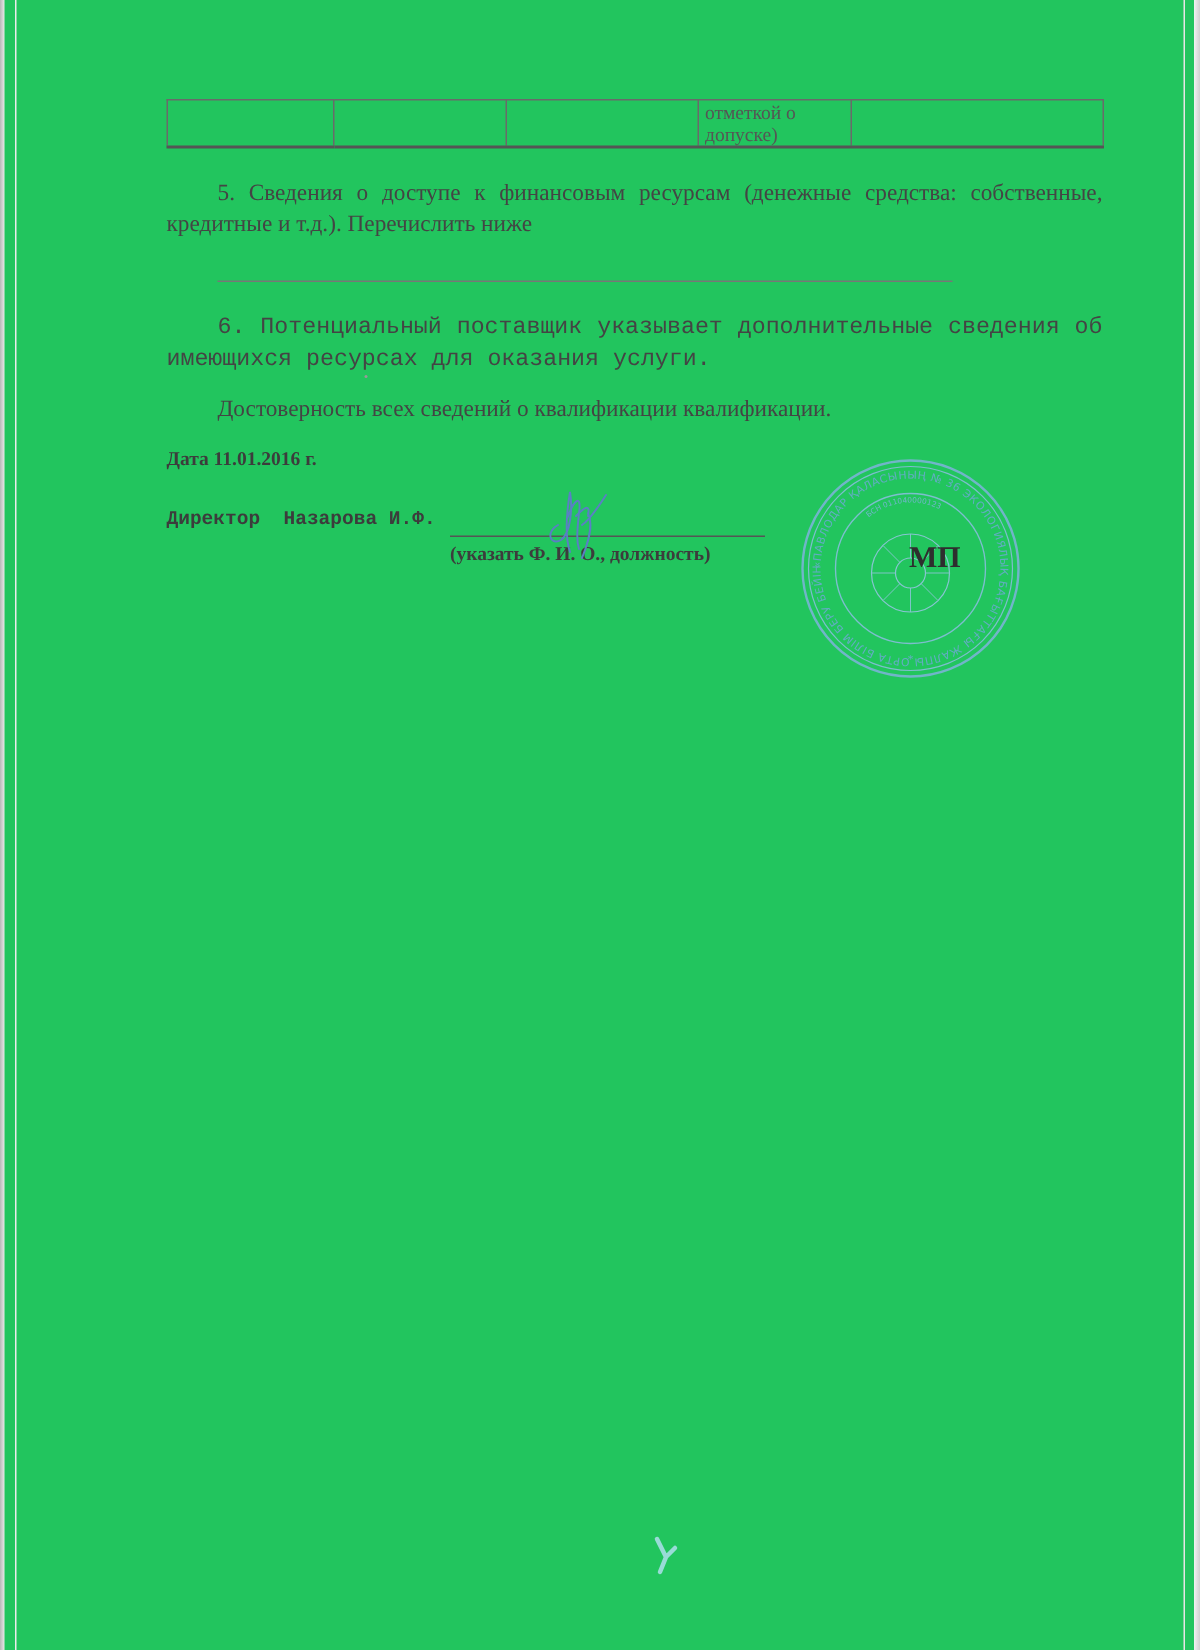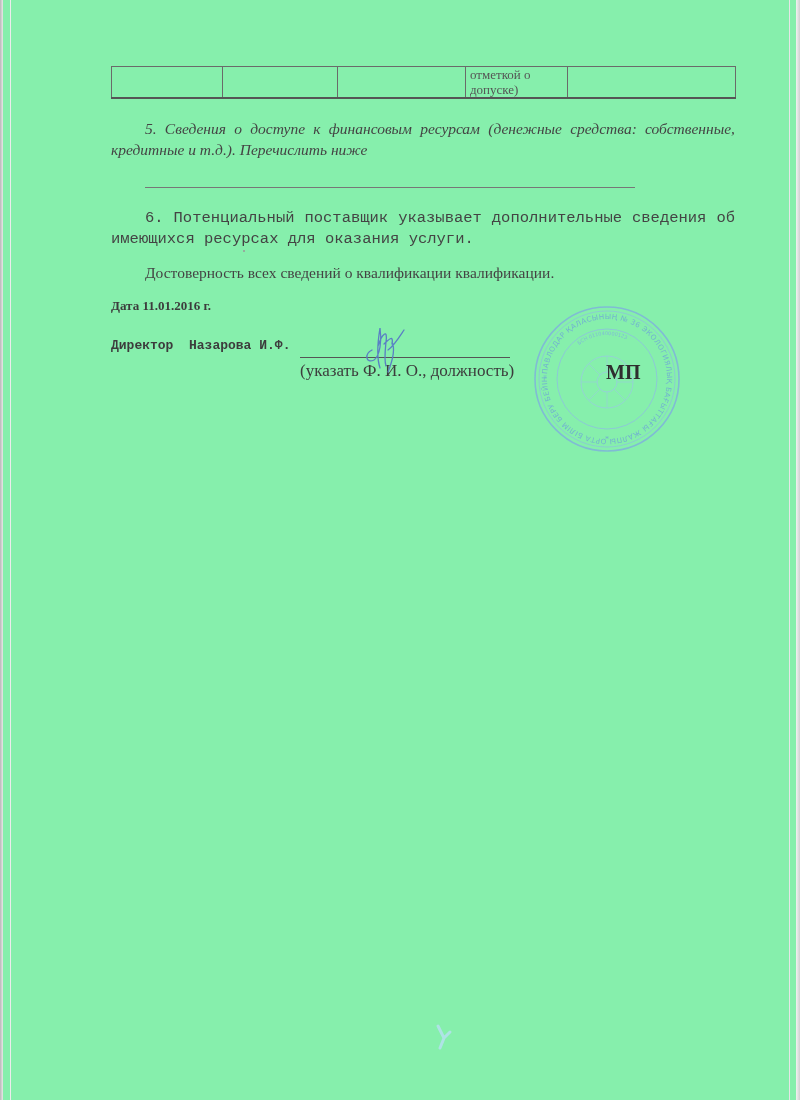--- a/index.html
+++ b/index.html
@@ -12,21 +12,21 @@
       position: relative;
       background: #ffffff;
       overflow: hidden;
       font-family: "Liberation Serif", "DejaVu Serif", serif;
       color: #3a3a3a;
     }
     .page {
       position: absolute;
       left: 0; top: 0;
       width: 800px; height: 1100px;
-      background: #86efac;
+      background: #22c55e;
     }
     .scan-edge-left {
       position: absolute; left: 0; top: 0; width: 3px; height: 1100px;
       background: linear-gradient(to right, #b8b8b8, #e8e8e8);
     }
     .scan-edge-left2 {
       position: absolute; left: 10px; top: 0; width: 1px; height: 1100px;
       background: #ececec;
     }
     .scan-edge-right {
@@ -88,22 +88,22 @@
       position: absolute;
       left: 300px;
       top: 357px;
       width: 210px;
       border-top: 1.5px solid #555;
     }
     .sig-caption {
       position: absolute;
       left: 300px;
       top: 361px;
-      font-size: 17px;
-      font-weight: normal;
+      font-size: 13px;
+      font-weight: bold;
       color: #3c3c3c;
       white-space: nowrap;
     }
     .mp {
       position: absolute;
       left: 562px;
       top: 361px;
       font-size: 20px;
       font-weight: bold;
       color: #2e2e2e;
@@ -167,21 +167,21 @@
       <td></td>
       <td>
         <div>отметкой о</div>
         <div>допуске)</div>
       </td>
       <td></td>
     </tr>
   </tbody>
     </table>
 
-  <div class="para indent" style="top:118px;font-style:italic;">5. Сведения о доступе к финансовым ресурсам (денежные средства: собственные, кредитные и т.д.). Перечислить ниже</div>
+  <div class="para indent" style="top:118px;">5. Сведения о доступе к финансовым ресурсам (денежные средства: собственные, кредитные и т.д.). Перечислить ниже</div>
   <div class="fill-line"></div>
 
   <div class="para indent" style="top:208px;font-family:Liberation Mono, monospace;">6. Потенциальный поставщик указывает дополнительные сведения об имеющихся ресурсах для оказания услуги.</div>
   <div class="dot"></div>
 
   <div class="para indent" style="top:262px;">Достоверность всех сведений о квалификации квалификации.</div>
 
   <div class="bold-line" style="top:298px;">Дата 11.01.2016 г.</div>
   <div class="bold-line" style="top:338px;font-family:Liberation Mono, monospace;">Директор  Назарова И.Ф.</div>
 

